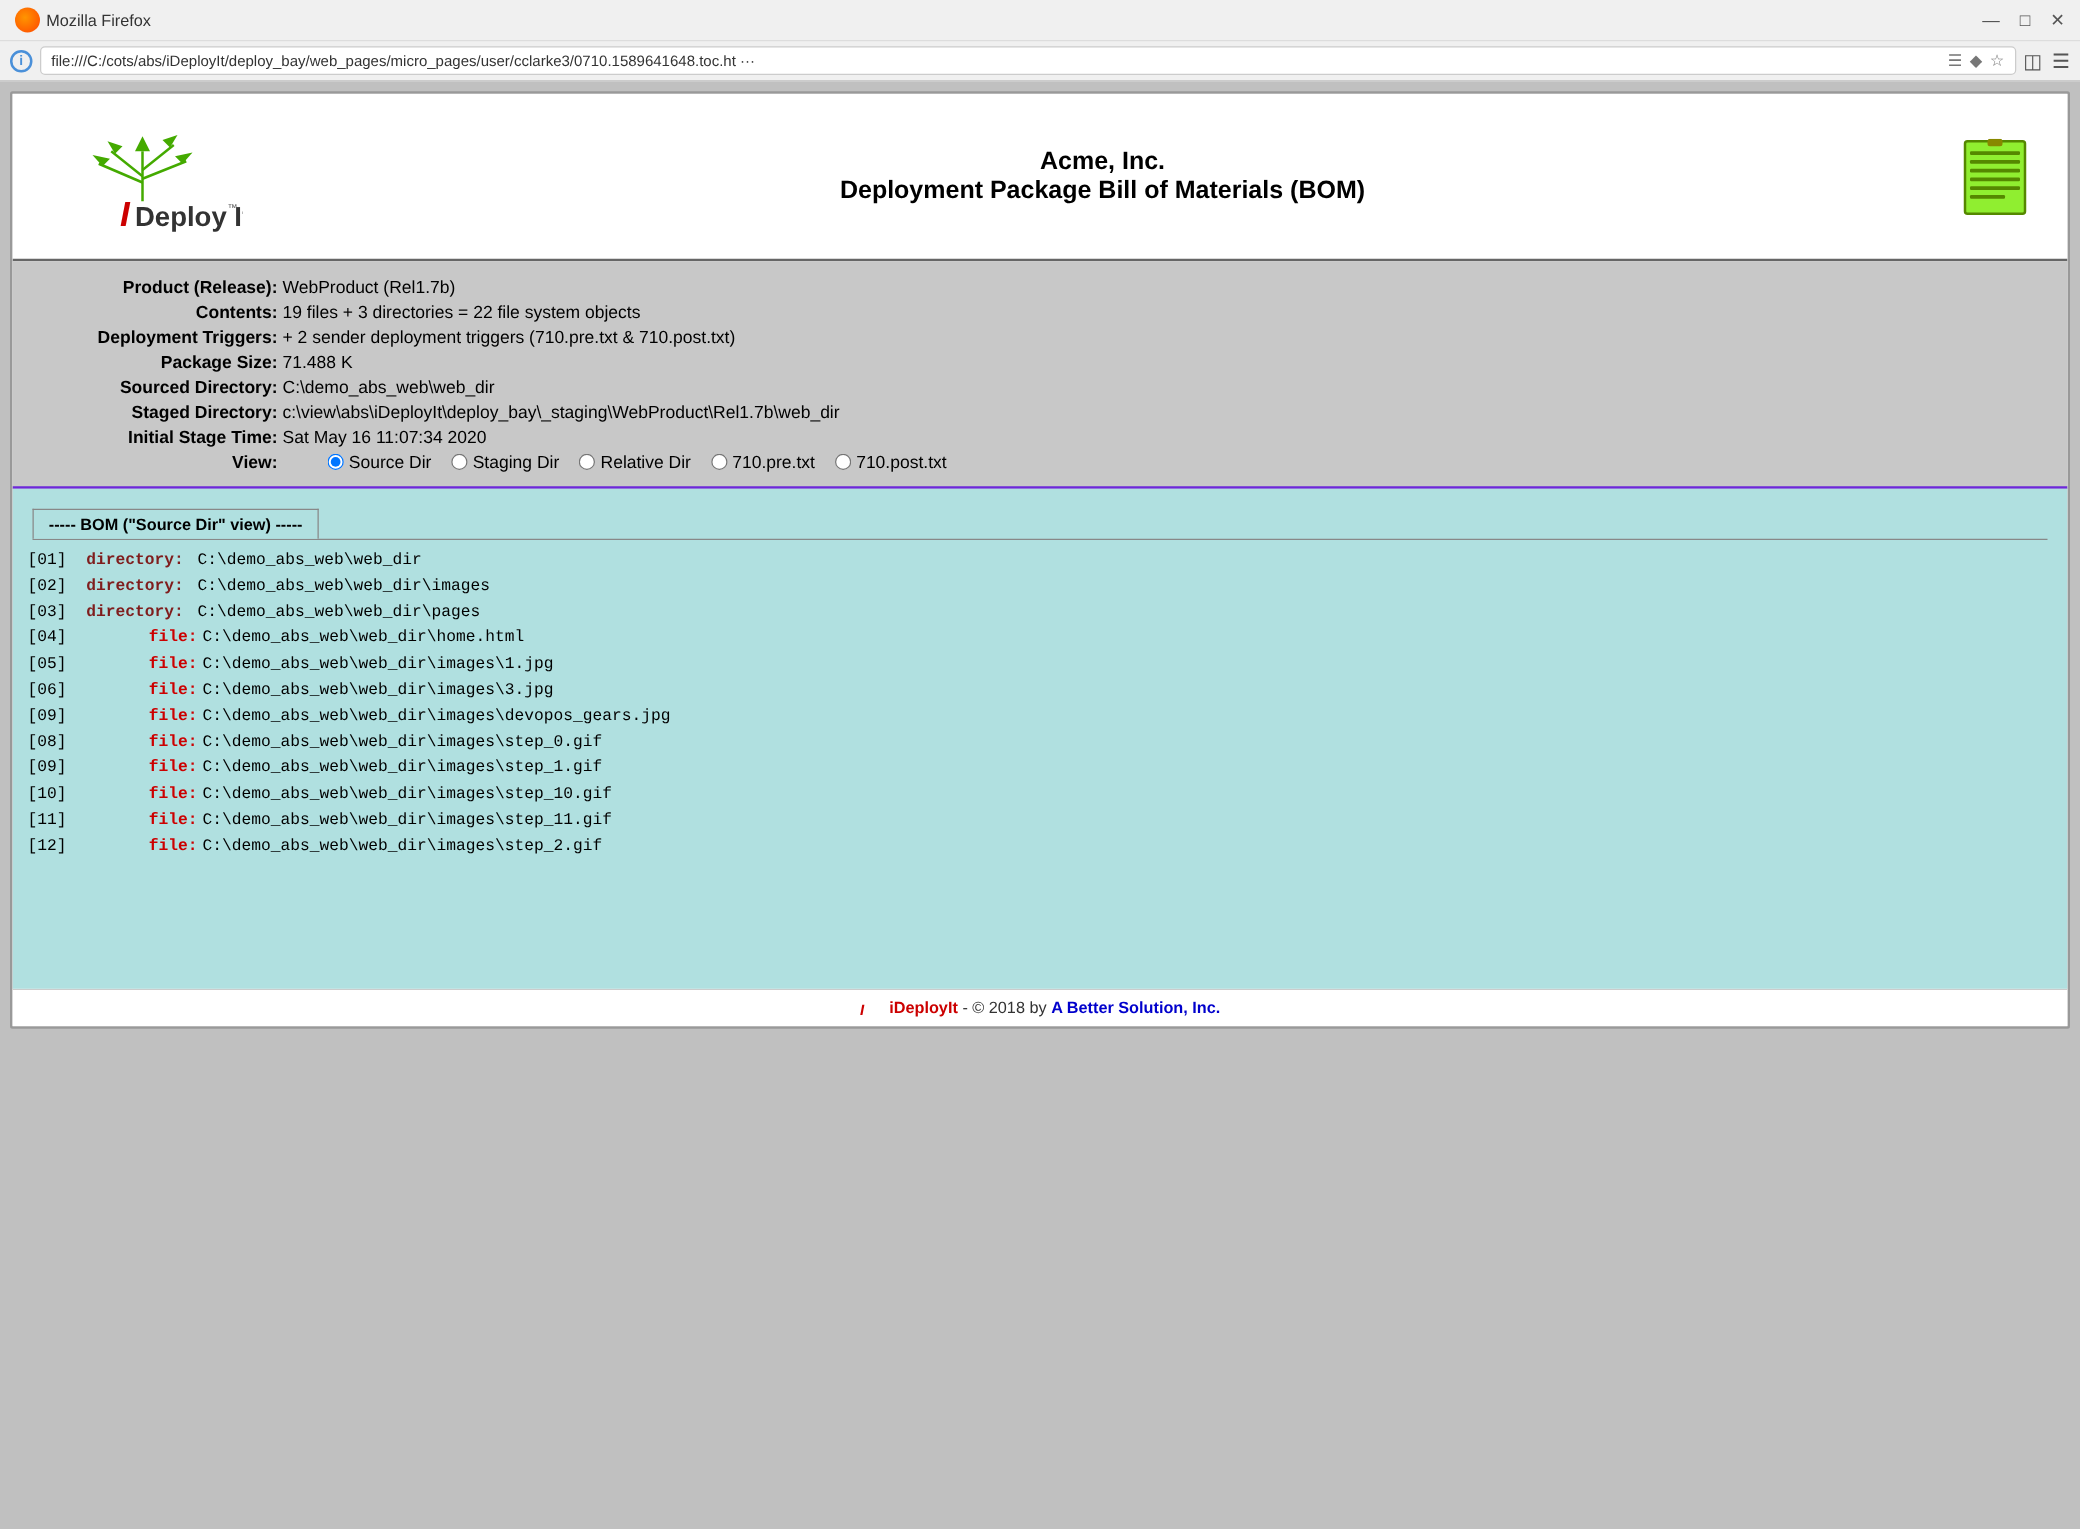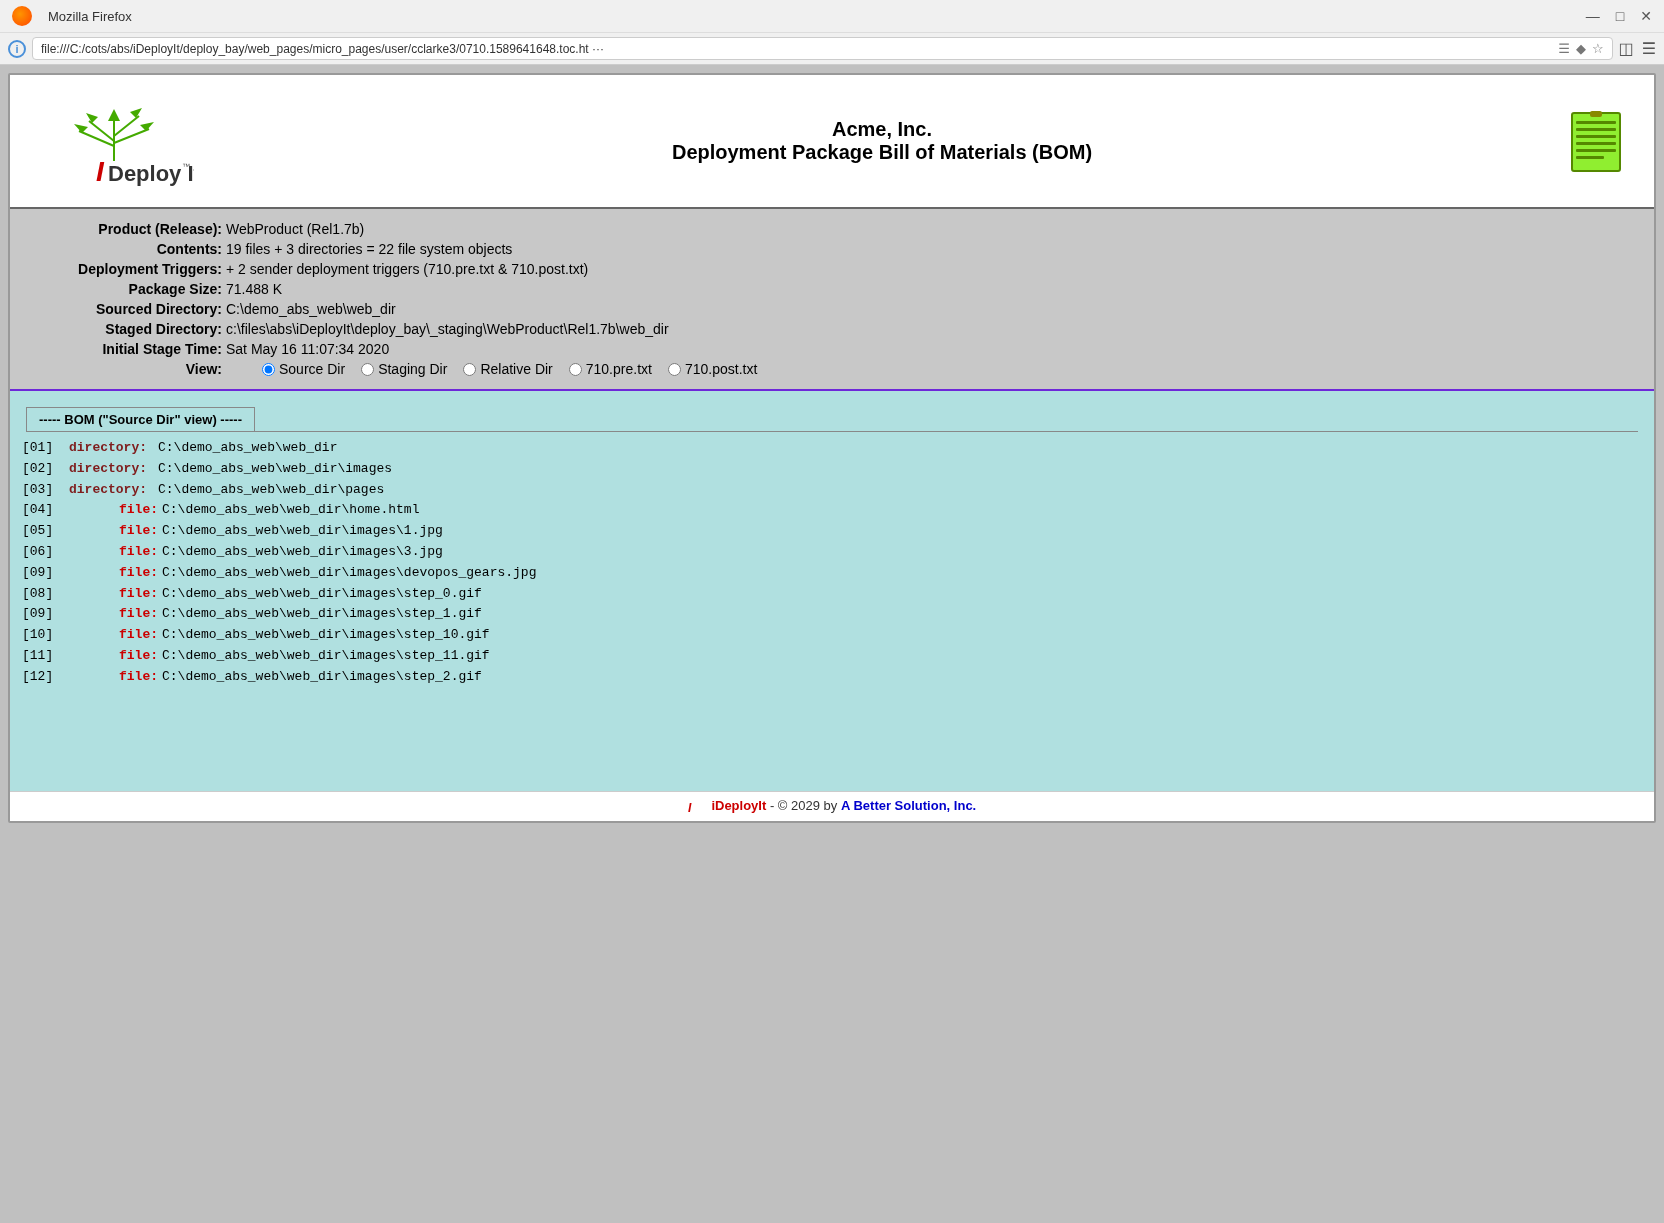--- a/index.html
+++ b/index.html
@@ -18,21 +18,21 @@
     .title-bar {
       display: flex;
       align-items: center;
       justify-content: space-between;
       padding: 6px 12px;
       background: #f0f0f0;
     }
     .title-bar-left {
       display: flex;
       align-items: center;
-      gap: 16px;
+      gap: 5px;
     }
     .firefox-logo {
       width: 20px;
       height: 20px;
       background: radial-gradient(circle at 40% 40%, #ff9500, #ff4500);
       border-radius: 50%;
       flex-shrink: 0;
     }
     .title-text {
       font-size: 13px;
@@ -384,21 +384,21 @@
     <div class="info-row">
       <span class="info-label">Package Size:</span>
       <span class="info-value">71.488 K</span>
     </div>
     <div class="info-row">
       <span class="info-label">Sourced Directory:</span>
       <span class="info-value">C:\demo_abs_web\web_dir</span>
     </div>
     <div class="info-row">
       <span class="info-label">Staged Directory:</span>
-      <span class="info-value">c:\files\abs\iDeployIt\deploy_bay\_staging\WebProduct\Rel1.7b\web_dir</span>
+      <span class="info-value">c:\view\abs\iDeployIt\deploy_bay\_staging\WebProduct\Rel1.7b\web_dir</span>
     </div>
     <div class="info-row">
       <span class="info-label">Initial Stage Time:</span>
       <span class="info-value">Sat May 16 11:07:34 2020</span>
     </div>
     <div class="view-row">
       <span class="view-label">View:</span>
       <div class="radio-group">
         <label class="radio-item">
           <input type="radio" name="view" checked="" style="">
@@ -495,17 +495,17 @@
   </div>
 
   <div class="footer-section">
     <span>
       
       <svg width="20" height="16" viewBox="0 0 20 16" style="vertical-align:middle;">
         <text x="0" y="13" font-family="Arial" font-size="12" font-weight="bold" font-style="italic" fill="#cc0000">I</text>
       </svg>
       <span class="footer-brand">iDeployIt</span>
     </span>
-    <span class="footer-copy"> - © 2029 by </span>
+    <span class="footer-copy"> - © 2018 by </span>
     <span class="footer-link">A Better Solution, Inc.</span>
   </div>
 
 </div>
 
 </body></html>

